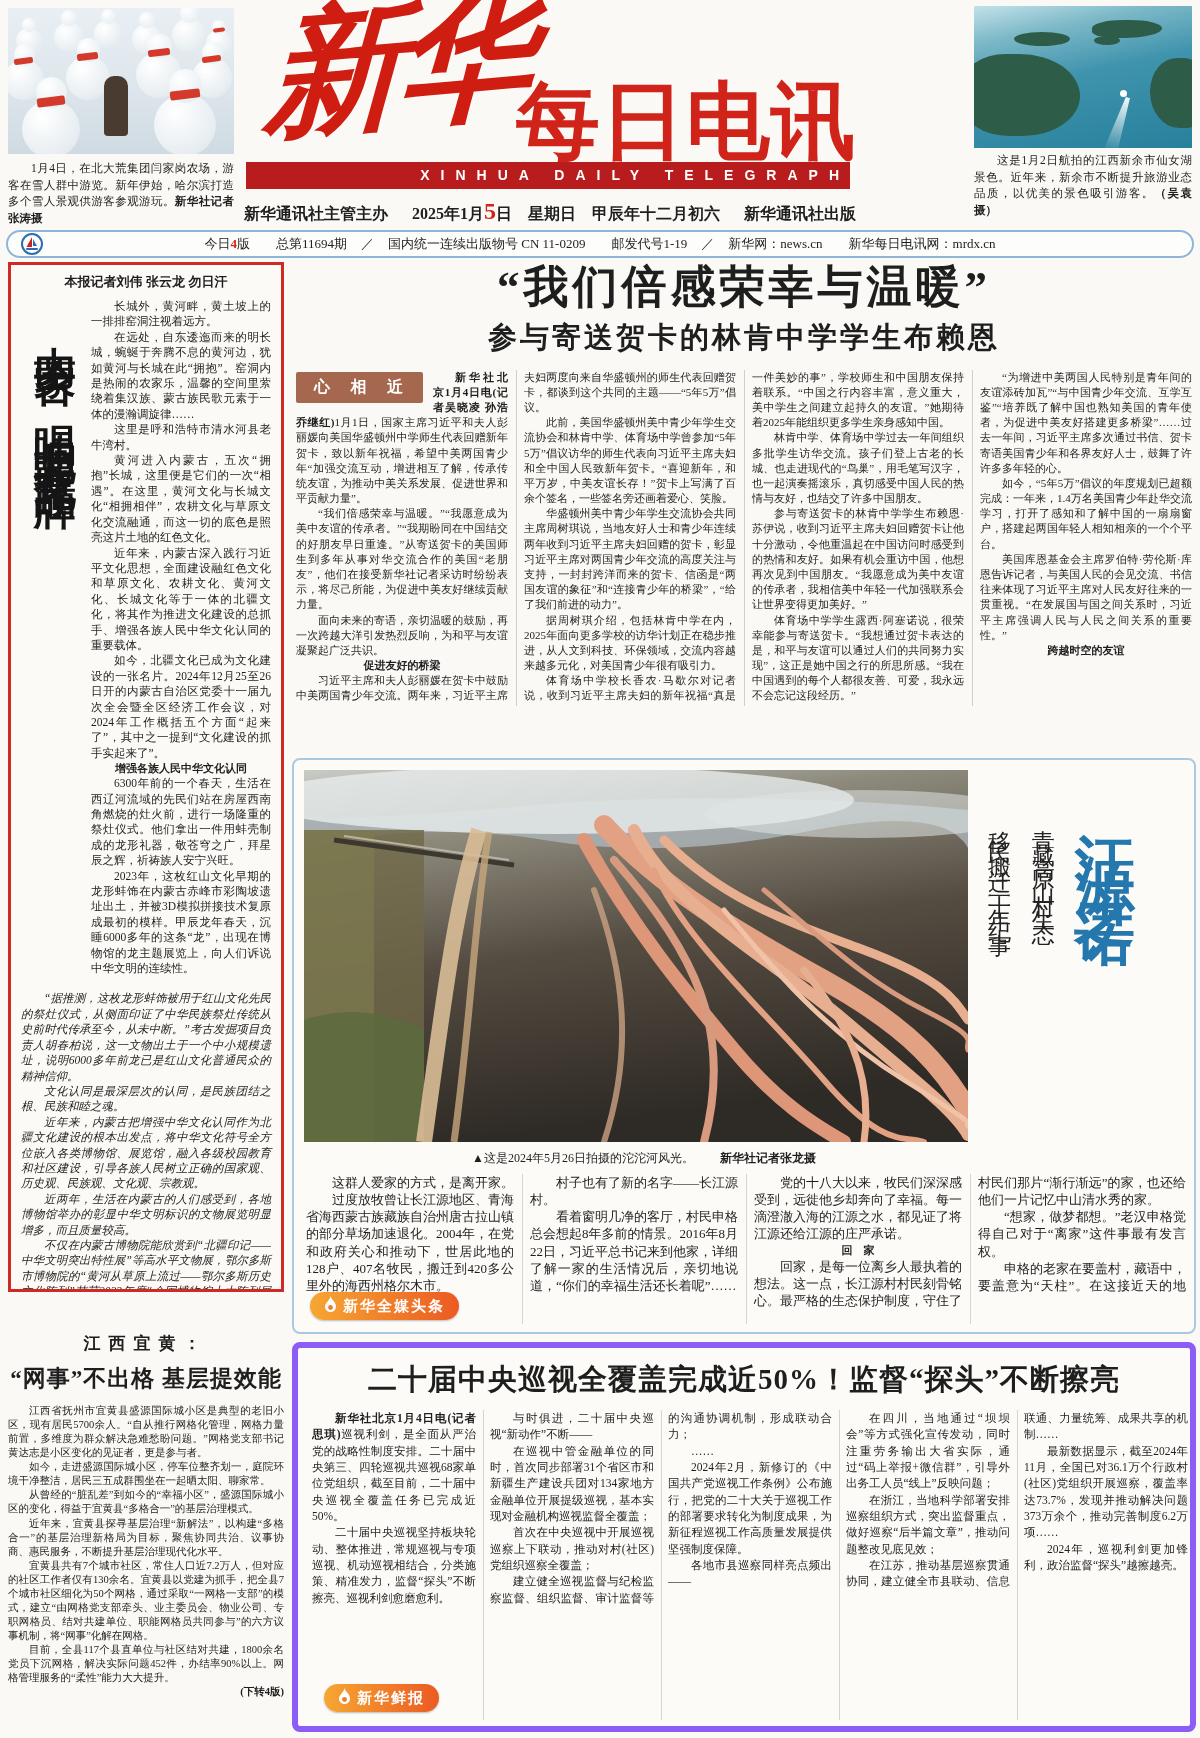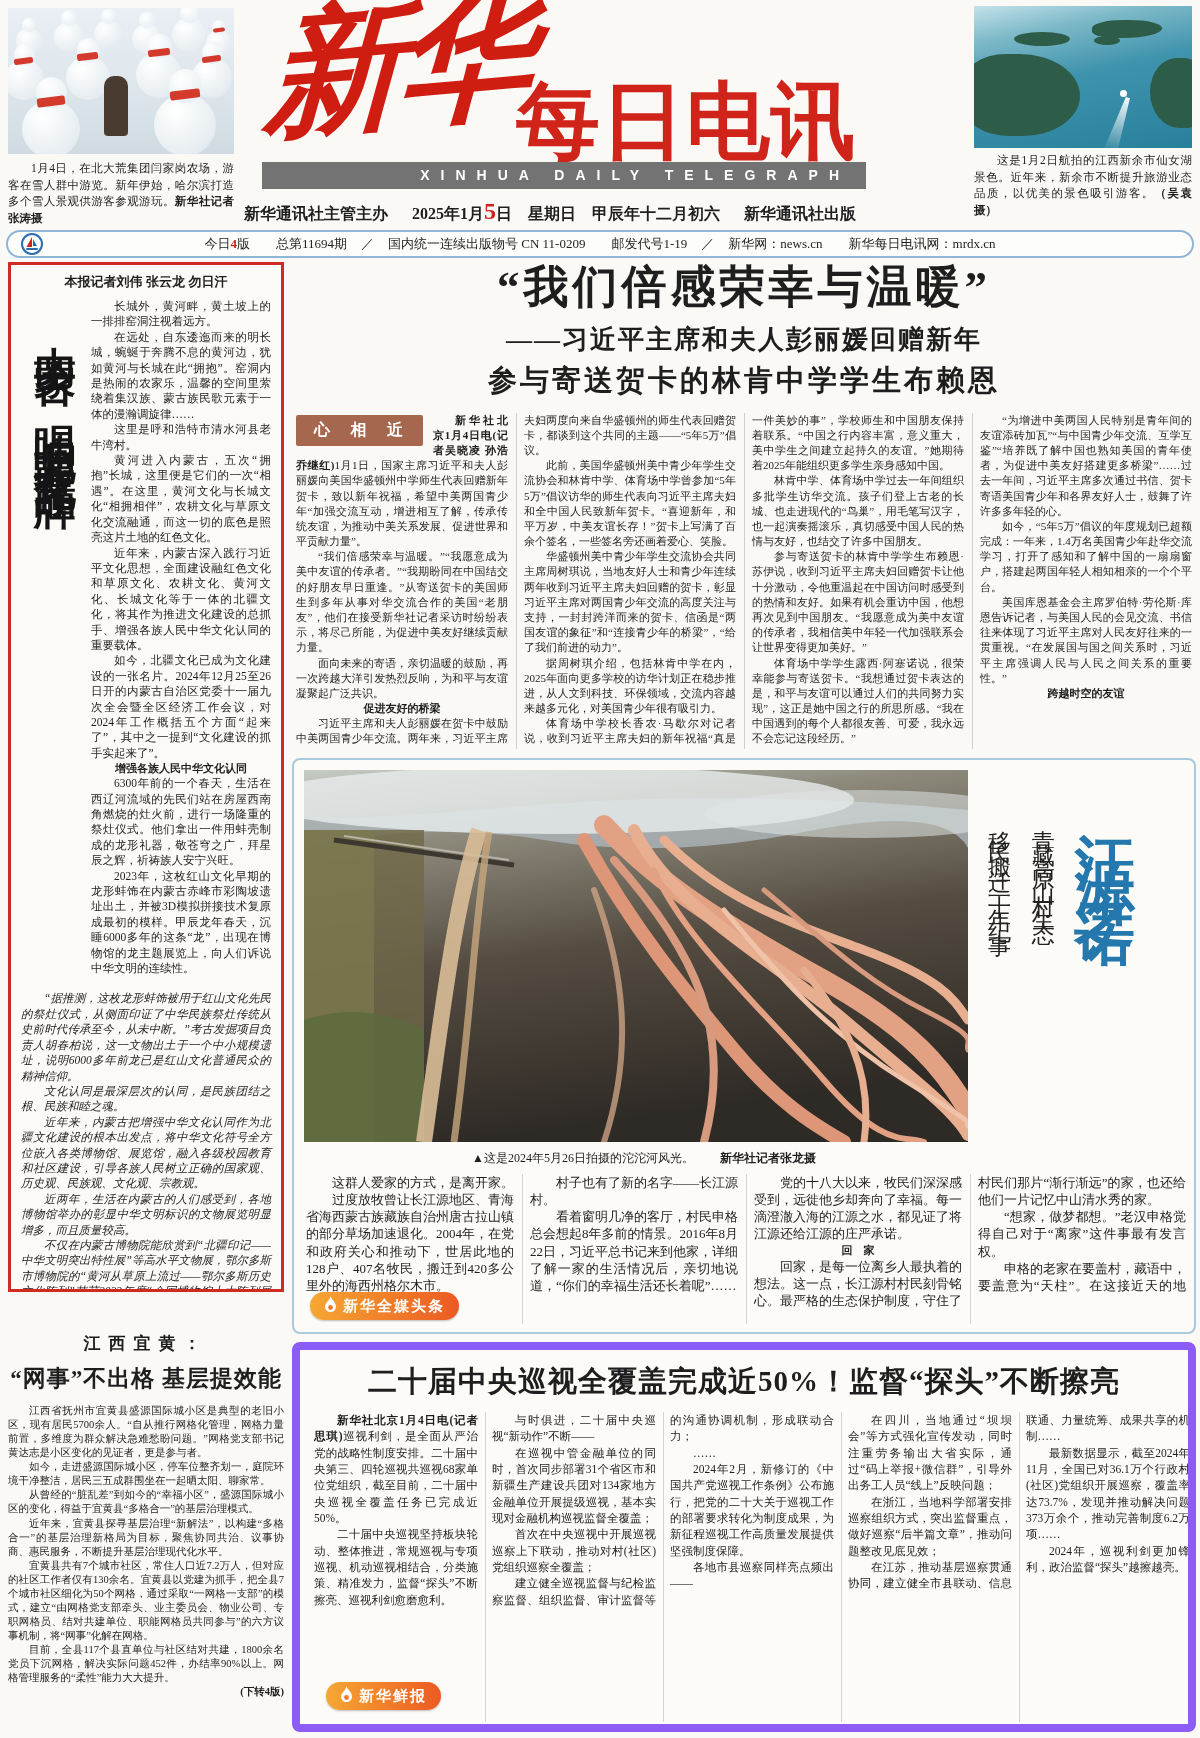--- a/index.html
+++ b/index.html
@@ -29,23 +29,23 @@
     background:linear-gradient(rgba(255,255,255,.95),rgba(255,255,255,0));
     clip-path:polygon(35% 0,65% 0,100% 100%,0 100%);}
   
   .masthead{position:absolute;left:244px;top:4px;width:612px;height:254px;}
   .mh-row{position:relative;height:156px;}
   .mh-script{position:absolute;left:-4px;top:-14px;width:310px;text-align:center;
     color:#cf1d12;font-size:138px;font-weight:bold;font-style:italic;line-height:1.1;
     transform:rotate(-5deg) skewX(-7deg);letter-spacing:-8px;}
   .mh-block{position:absolute;right:0;bottom:-4px;color:#d0241a;font-size:84px;font-weight:900;
     letter-spacing:1px;line-height:1;}
-  .mh-bar{position:absolute;left:18px;top:158px;width:604px;height:27px;background:#737373;color:#fff;
+  .mh-bar{position:absolute;left:2px;top:158px;width:604px;height:27px;background:#b91c1c;color:#fff;
     font-family:"Liberation Sans","DejaVu Sans",sans-serif;font-weight:bold;font-size:14px;
-    letter-spacing:11px;text-align:right;line-height:27px;padding-right:16px;box-sizing:border-box;}
+    letter-spacing:11px;text-align:right;line-height:27px;box-sizing:border-box;}
   .mh-info{position:absolute;left:0;top:194px;width:100%;display:flex;justify-content:space-between;
     align-items:baseline;font-size:16px;font-weight:bold;}
   .mh-date{font-weight:bold;}
   .mh-date .day{color:#d0241a;font-size:24px;font-weight:bold;}
   
   .infobar{position:absolute;left:6px;top:230px;width:1188px;height:28px;border:2px solid #8fb6d6;
     border-radius:15px;box-sizing:border-box;display:flex;align-items:center;justify-content:center;
     font-size:13px;gap:14px;background:#fdfdfb;}
   .infobar .emb{position:absolute;left:12px;top:0px;}
   .infobar .red{color:#d0241a;font-weight:bold;}
@@ -95,21 +95,21 @@
     background:linear-gradient(90deg,#f6a733,#ec5a22);color:#fff;font-weight:bold;
     border-radius:15px;padding:4px 14px;font-size:15px;letter-spacing:2px;
     font-family:"Liberation Sans","DejaVu Sans",sans-serif;box-shadow:0 1px 2px rgba(0,0,0,.25);}
   .badge-a{left:16px;top:532px;}
   
   .bl-article{position:absolute;left:8px;top:1332px;width:276px;height:400px;overflow:hidden;}
   .bl-kicker{text-align:center;font-weight:bold;font-size:17px;letter-spacing:8px;margin-bottom:8px;}
   .bl-head{text-align:center;font-weight:bold;font-size:23px;letter-spacing:1px;margin-bottom:10px;}
   .bl-flow .fp{font-size:10.5px;line-height:1.34;}
   
-  .bottom-box{position:absolute;left:292px;top:1342px;width:904px;height:390px;border:8px solid #8b5cf6;
+  .bottom-box{position:absolute;left:292px;top:1342px;width:904px;height:390px;border:6px solid #8b5cf6;
     border-radius:8px;box-sizing:border-box;background:#fcfbf8;overflow:hidden;}
   .bb-head{text-align:center;font-size:29px;font-weight:bold;letter-spacing:1px;margin:12px 8px 6px;}
   .bb-cols{position:absolute;left:14px;top:62px;width:876px;height:310px;column-count:5;
     column-gap:14px;column-rule:1px solid #d4d4d4;overflow:hidden;}
   .bb-cols .fp{font-size:11.5px;line-height:1.42;}
   .badge-b{left:26px;bottom:14px;}
   .flame{flex:0 0 auto;}
 </style>
 </head>
 <body>
@@ -199,21 +199,20 @@
       <p class="fp">“据推测，这枚龙形蚌饰被用于红山文化先民的祭灶仪式，从侧面印证了中华民族祭灶传统从史前时代传承至今，从未中断。”考古发掘项目负责人胡春柏说，这一文物出土于一个中小规模遗址，说明6000多年前龙已是红山文化普通民众的精神信仰。</p>
       <p class="fp">文化认同是最深层次的认同，是民族团结之根、民族和睦之魂。</p>
       <p class="fp">近年来，内蒙古把增强中华文化认同作为北疆文化建设的根本出发点，将中华文化符号全方位嵌入各类博物馆、展览馆，融入各级校园教育和社区建设，引导各族人民树立正确的国家观、历史观、民族观、文化观、宗教观。</p>
       <p class="fp">近两年，生活在内蒙古的人们感受到，各地博物馆举办的彰显中华文明标识的文物展览明显增多，而且质量较高。</p>
       <p class="fp">不仅在内蒙古博物院能欣赏到“北疆印记——中华文明突出特性展”等高水平文物展，鄂尔多斯市博物院的“黄河从草原上流过——鄂尔多斯历史文化陈列”荣获2023年度“全国博物馆十大陈列展览”精品奖。</p>
     </div>
 </div>
 
 <div class="center-article">
   <div class="ca-head">“我们倍感荣幸与温暖”</div>
-  <div class="ca-sub1">——习近平主席和夫人彭丽媛回赠新年</div>
   <div class="ca-sub2">参与寄送贺卡的林肯中学学生布赖恩</div>
   <div class="ca-cols">
     <div class="tag-badge">心 相 近</div>
   <p class="fp"><b>新华社北京1月4日电(记者吴晓凌 孙浩 乔继红)</b>1月1日，国家主席习近平和夫人彭丽媛向美国华盛顿州中学师生代表回赠新年贺卡，致以新年祝福，希望中美两国青少年“加强交流互动，增进相互了解，传承传统友谊，为推动中美关系发展、促进世界和平贡献力量”。</p>
       <p class="fp">“我们倍感荣幸与温暖。”“我愿意成为美中友谊的传承者。”“我期盼同在中国结交的好朋友早日重逢。”从寄送贺卡的美国师生到多年从事对华交流合作的美国“老朋友”，他们在接受新华社记者采访时纷纷表示，将尽己所能，为促进中美友好继续贡献力量。</p>
       <p class="fp">面向未来的寄语，亲切温暖的鼓励，再一次跨越大洋引发热烈反响，为和平与友谊凝聚起广泛共识。</p>
       <div class="fsub">促进友好的桥梁</div>
       <p class="fp">习近平主席和夫人彭丽媛在贺卡中鼓励中美两国青少年交流。两年来，习近平主席夫妇两度向来自华盛顿州的师生代表回赠贺卡，都谈到这个共同的主题——“5年5万”倡议。</p>
       <p class="fp">此前，美国华盛顿州美中青少年学生交流协会和林肯中学、体育场中学曾参加“5年5万”倡议访华的师生代表向习近平主席夫妇和全中国人民致新年贺卡。“喜迎新年，和平万岁，中美友谊长存！”贺卡上写满了百余个签名，一些签名旁还画着爱心、笑脸。</p>
       <p class="fp">华盛顿州美中青少年学生交流协会共同主席周树琪说，当地友好人士和青少年连续两年收到习近平主席夫妇回赠的贺卡，彰显习近平主席对两国青少年交流的高度关注与支持，一封封跨洋而来的贺卡、信函是“两国友谊的象征”和“连接青少年的桥梁”，“给了我们前进的动力”。</p>

